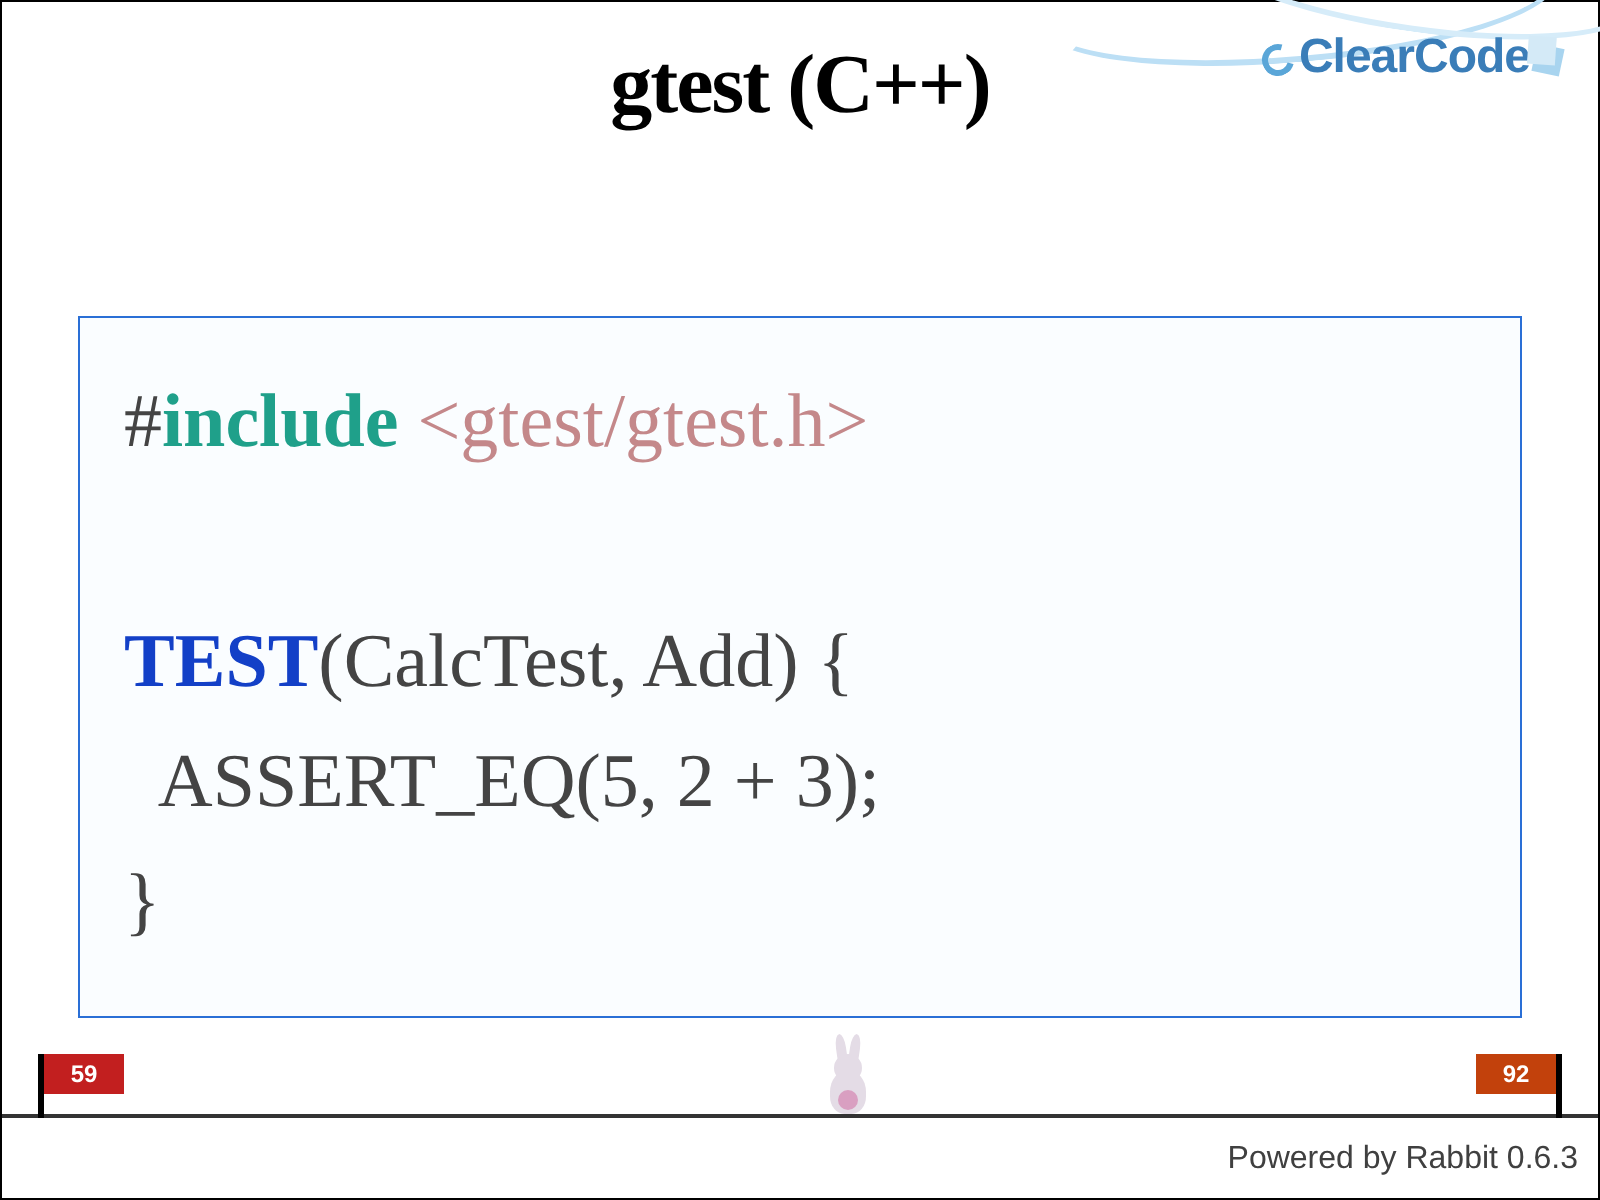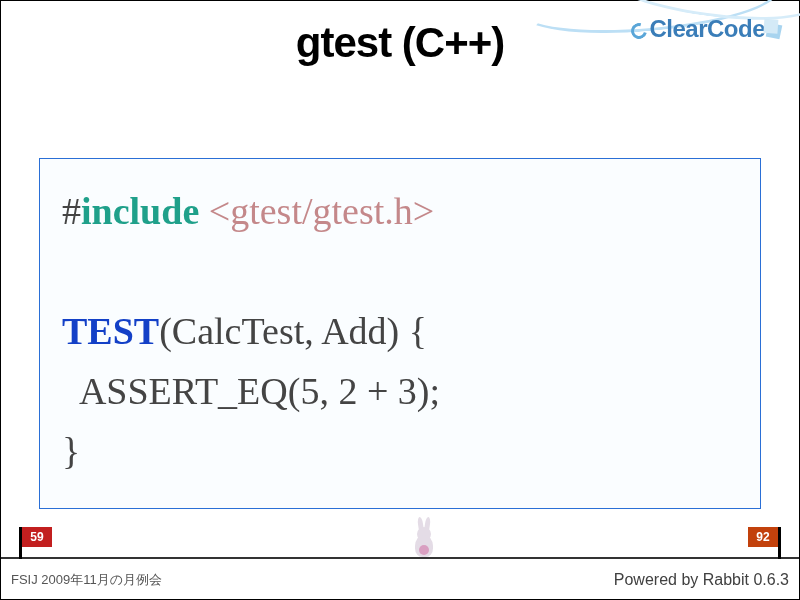--- a/index.html
+++ b/index.html
@@ -72,21 +72,21 @@
     width: 14px; height: 14px;
     background: #d4eaf7;
     transform: rotate(-8deg);
     z-index: -1;
   }
   .title {
     position: absolute;
     top: 18px;
     left: 0; right: 0;
     text-align: center;
-    font-family: Liberation Sans, sans-serif;
+    font-family: Liberation Serif, serif;
     font-weight: 900;
     font-size: 42px;
     color: #000;
     letter-spacing: -1px;
   }
   .code-box {
     position: absolute;
     top: 157px;
     left: 38px;
     right: 38px;
@@ -120,21 +120,21 @@
   }
   .flag .pole {
     position: absolute;
     left: 0; top: 0; bottom: -2px;
     width: 3px;
     background: #000;
   }
   .flag .cloth {
     position: absolute;
     left: 3px; top: 0;
-    width: 30px; height: 20px;
+    width: 40px; height: 20px;
     color: #fff;
     font-size: 12px;
     font-weight: bold;
     text-align: center;
     line-height: 20px;
   }
   .flag.left { left: 18px; }
   .flag.left .cloth { background: #c21f1f; }
   .flag.right { right: 18px; }
   .flag.right .pole { left: auto; right: 0; }
@@ -223,16 +223,15 @@
     <div class="head"></div>
     <div class="body"></div>
     <div class="belly"></div>
   </div>
 
   <div class="flag right">
     <div class="pole"></div>
     <div class="cloth">92</div>
   </div>
 
-  <div class="footer-left">FSIJ 2009年11月の月例会</div>
   <div class="footer-right">Powered by Rabbit 0.6.3</div>
 
 </div>
 
 </body></html>

